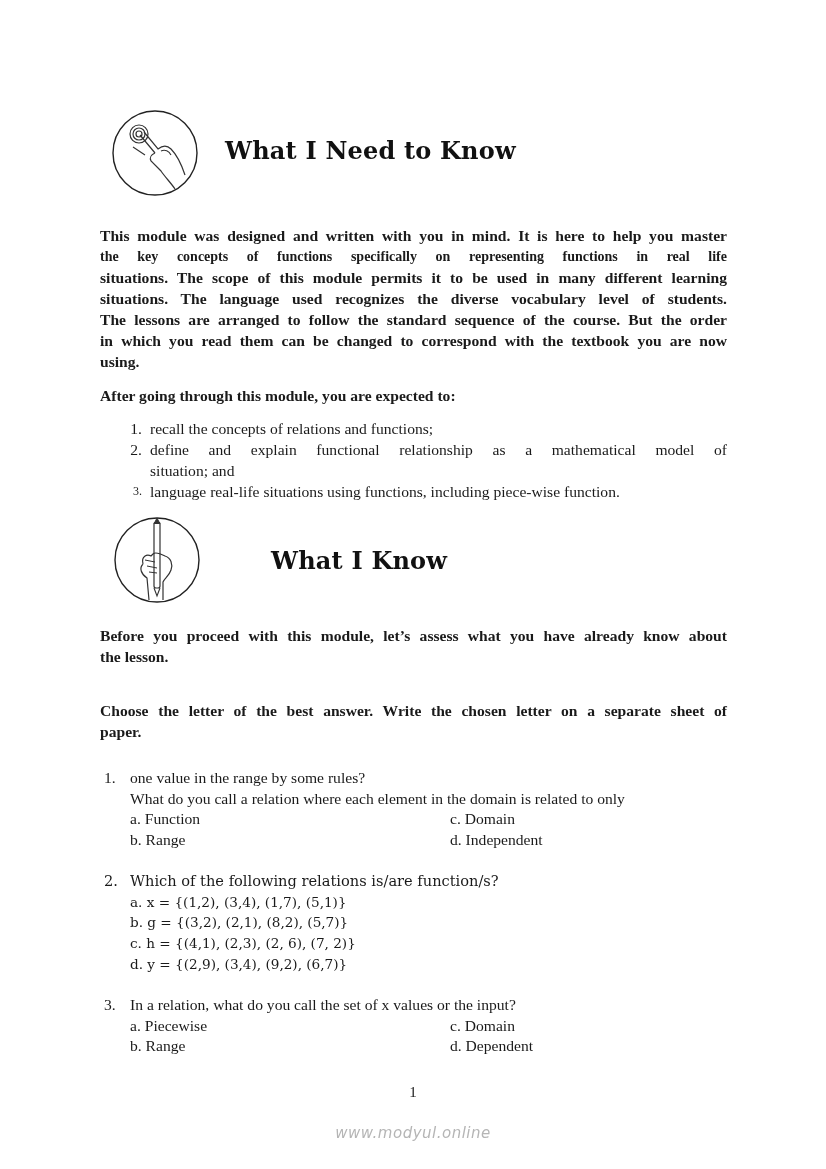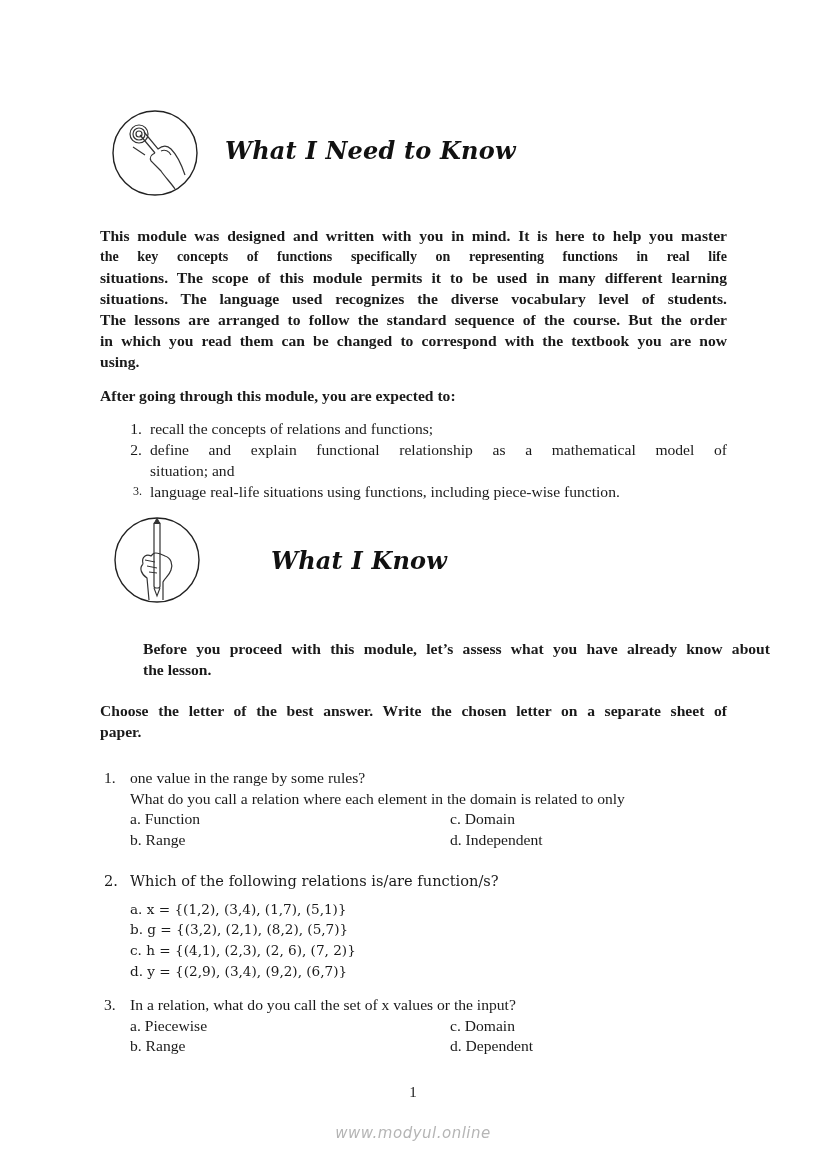--- a/index.html
+++ b/index.html
@@ -1,32 +1,32 @@
 <!DOCTYPE html>
 <html><head>
 <meta charset="utf-8">
 <style>
   html, body { margin:0; padding:0; background:#ffffff; }
   body { width:826px; height:1169px; position:relative; overflow:hidden; font-family:"DejaVu Serif", serif; color:#1a1a1a; }
   .page { position:absolute; left:0; top:0; width:826px; height:1169px; background:#fff; }
   .icon { position:absolute; width:88px; height:88px; }
-  .heading { position:absolute; font-family:"DejaVu Serif", serif; font-weight:bold; font-style:italic; font-size:24px; color:#111; letter-spacing:0.2px; }
+  .heading { position:absolute; font-family:"DejaVu Serif", serif; font-weight:bold; font-size:24px; color:#111; letter-spacing:0.2px; }
   .para { position:absolute; left:100px; width:627px; font-family:"Liberation Serif", serif; font-size:15.6px; line-height:21px; text-align:justify; color:#1a1a1a;font-weight:bold; }
   .line { display:block; }
   .justify-line { text-align:justify; text-align-last:justify; }
   .list { position:absolute; left:100px; width:627px; font-family:"Liberation Serif", serif; font-size:15.6px; line-height:21px; }
   .li { display:flex; }
   .li .num { width:50px; text-align:right; padding-right:8px; box-sizing:border-box; }
   .li .txt { flex:1; }
   .q { position:absolute; left:100px; width:640px; font-family:"Liberation Serif", serif; font-size:15.6px; line-height:20.7px; }
   .q .stem { display:flex; }
   .q .qn { width:30px; padding-left:0; box-sizing:border-box; }
   .q .qt { flex:1; }
   .opts { display:grid; grid-template-columns:320px 300px; padding-left:30px; }
-  .opts-set { padding-left:30px; font-family:"DejaVu Serif", serif; font-size:13.6px; line-height:20.7px;margin-top:7px; }
+  .opts-set { padding-left:30px; font-family:"DejaVu Serif", serif; font-size:13.6px; line-height:20.7px; }
   .q2stem { font-family:"DejaVu Serif", serif; font-size:14.6px; }
   .pagenum { position:absolute; left:0; width:826px; top:1084px; text-align:center; font-family:"Liberation Serif", serif; font-size:15px; }
   .watermark { position:absolute; left:0; width:826px; top:1124px; text-align:center; font-family:"DejaVu Sans", sans-serif; font-size:15px; color:#b5b5b5; letter-spacing:0.5px;font-style:italic; }
 </style>
 </head>
 <body>
 
 <div class="page">
 
   <svg class="icon" style="left:111px; top:109px;" viewBox="0 0 88 88">
@@ -72,21 +72,21 @@
   <svg class="icon" style="left:113px; top:516px;" viewBox="0 0 88 88">
     <circle cx="44" cy="44" r="42" fill="none" stroke="#222" stroke-width="1.4"></circle>
     <rect x="41" y="6" width="6" height="66" rx="2" fill="none" stroke="#333" stroke-width="1.2"></rect>
     <path d="M41 8 L44 2 L47 8" fill="#333" stroke="#333" stroke-width="1"></path>
     <path d="M41 72 L44 80 L47 72" fill="none" stroke="#333" stroke-width="1.1"></path>
     <path d="M30 48 C28 40 34 38 38 40 L40 38 C42 36 48 38 52 40 C58 42 60 48 58 54 C56 60 52 62 50 66 L50 84 M30 48 C26 52 28 58 34 62 L36 84" fill="none" stroke="#333" stroke-width="1.2"></path>
     <path d="M32 44 L42 46 M34 50 L44 52 M36 56 L44 57" fill="none" stroke="#333" stroke-width="1"></path>
   </svg>
   <div class="heading" style="left:225px; top:546px;margin-left:46px;">What I Know</div>
 
-  <div class="para" style="top:638px;margin-left:43px;">
+  <div class="para" style="top:625px;">
     <span class="line justify-line">Before you proceed with this module, let’s assess what you have already know about</span>
     <span class="line">the lesson.</span>
   </div>
 
   <div class="para" style="top:700px;">
     <span class="line justify-line">Choose the letter of the best answer. Write the chosen letter on a separate sheet of</span>
     <span class="line">paper.</span>
   </div>
 
   <div class="q" style="top:768px; left:100px;">

